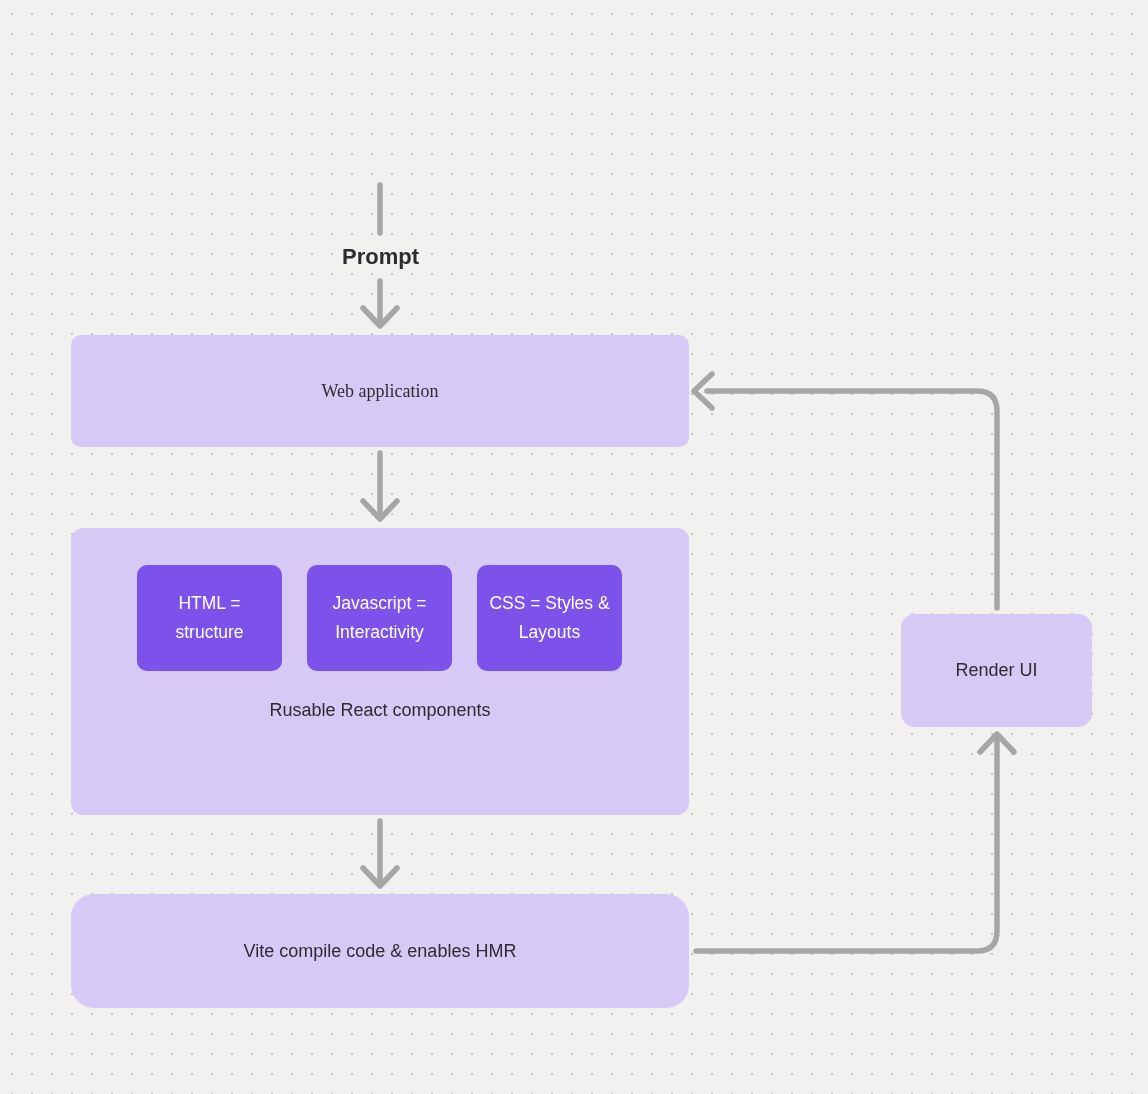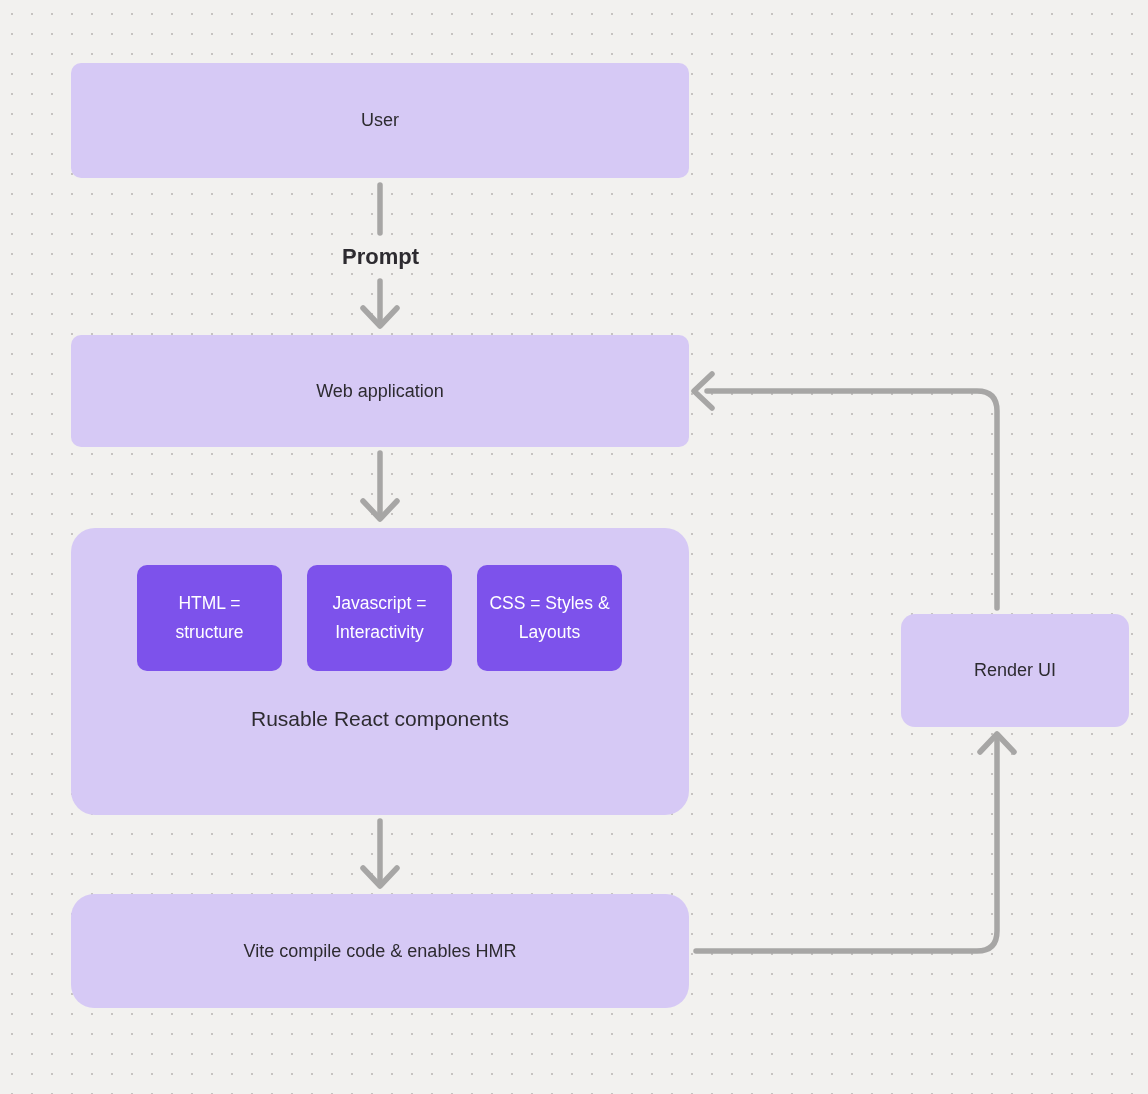--- a/index.html
+++ b/index.html
@@ -57,41 +57,41 @@
   .node.strong {
     background: var(--accent-strong);
     color: var(--text-light);
     font-size: 17.5px;
     font-weight: 500;
     line-height: 29px;
     border-radius: 10px;
     padding: 0 8px;
   }
   #node-user          { left: 71px;  top: 63px;  width: 618px; height: 115px; }
-  #node-webapp        { left: 71px;  top: 335px; width: 618px; height: 112px; }
-  #node-group         { left: 71px;  top: 528px; width: 618px; height: 287px; border-radius: 24px; display: block; }
+  #node-webapp        { left: 71px;  top: 335px; width: 618px; height: 112px; font-family: Liberation Serif, serif; }
+  #node-group         { left: 71px;  top: 528px; width: 618px; height: 287px; border-radius: 12px; display: block; }
   #node-vite          { left: 71px;  top: 894px; width: 618px; height: 114px; border-radius: 23px; }
-  #node-render        { left: 901px; top: 614px; width: 228px; height: 113px; border-radius: 14px; }
+  #node-render        { left: 901px; top: 614px; width: 191px; height: 113px; border-radius: 14px; }
   .child-row {
     position: absolute;
     left: 66px; top: 37px;
     width: 486px; height: 106px;
     display: flex;
     gap: 25px;
   }
   .child-row .node.strong {
     position: relative;
     width: 145px; height: 106px;
   }
   .group-label {
     position: absolute;
     left: 0; right: 0;
-    top: 179px;
+    top: 172px;
     text-align: center;
-    font-size: 21px;
+    font-size: 18px;
     font-weight: 500;
     color: var(--text-dark);
   }
   .edge-label {
     position: absolute;
     left: 308px; top: 244px;
     width: 145px;
     text-align: center;
     font-size: 22px;
     font-weight: 700;
@@ -115,23 +115,20 @@
     <path d="M 380 821 L 380 881"></path>
     <path d="M 363 868 L 380 886 L 397 868"></path>
 
     <path d="M 696 951 L 977 951 Q 997 951 997 931 L 997 740"></path>
     <path d="M 980 752 L 997 734 L 1014 752"></path>
 
     <path d="M 997 608 L 997 411 Q 997 391 977 391 L 707 391"></path>
     <path d="M 712 374 L 694 391 L 712 408"></path>
   </svg>
 
-  <div class="node light" id="node-user">
-    <span>User</span>
-  </div>
 
   <div class="edge-label">Prompt</div>
 
   <div class="node light" id="node-webapp">
     <span>Web application</span>
   </div>
 
   <div class="node light" id="node-group">
     <div class="child-row">
       <div class="node strong">

